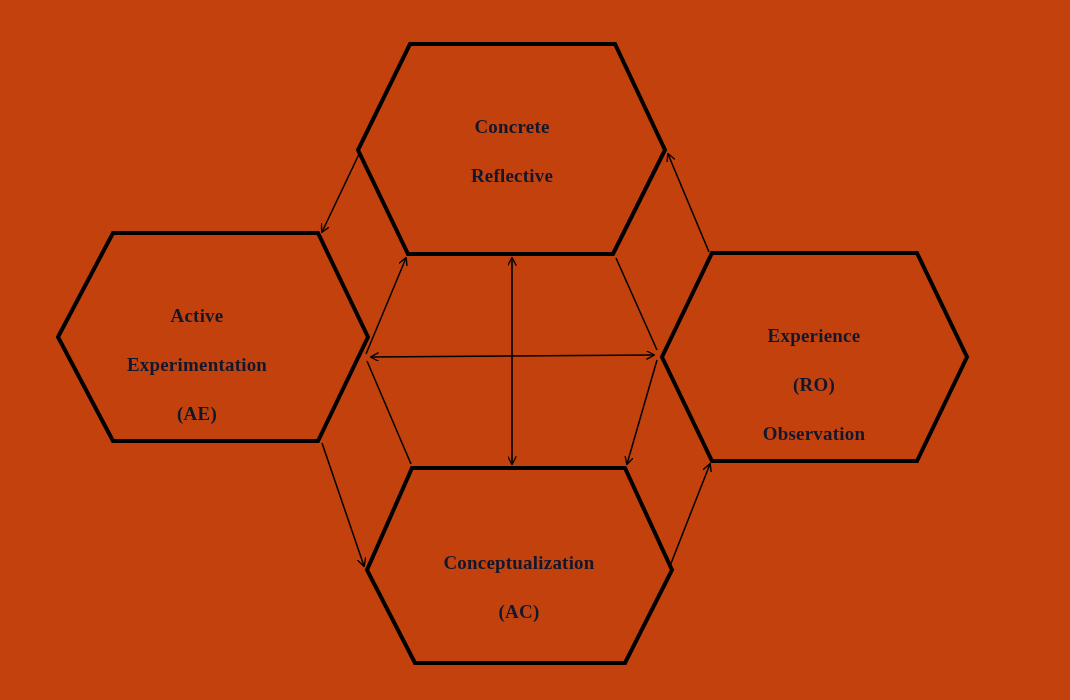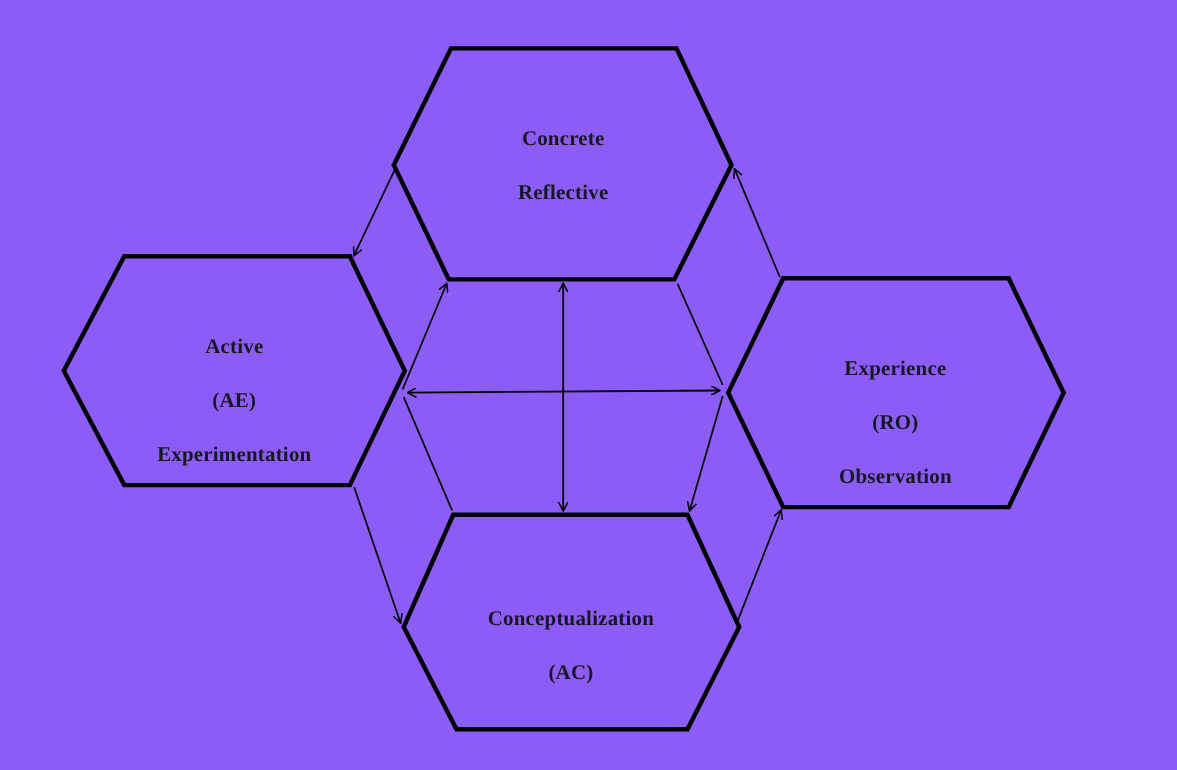--- a/index.html
+++ b/index.html
@@ -7,21 +7,21 @@
     padding: 0;
     background: #ffffff;
   }
   body {
     font-family: "Liberation Serif", "DejaVu Serif", serif;
   }
   #diagram-root {
     position: relative;
     width: 1070px;
     height: 700px;
-    background: #8b5cf6;
+    background: #c2410c;
     overflow: hidden;
   }
   #kolb-svg {
     position: absolute;
     left: 0;
     top: 0;
     width: 1070px;
     height: 700px;
     display: block;
   }
@@ -88,24 +88,24 @@
       <line x1="512" y1="258" x2="512" y2="464" marker-start="url(#thin-arrow-b)" marker-end="url(#thin-arrow)"></line>
       <line x1="371" y1="357" x2="654" y2="355" marker-start="url(#thin-arrow-b)" marker-end="url(#thin-arrow)"></line>
     </g>
   </svg>
 
   <div class="hex-label" style="left:382px; top:91px; width:260px;">
     <span class="hex-label-line">Concrete</span>
     <span class="hex-label-line">Reflective</span>
   </div>
 
-  <div class="hex-label" style="left:80px; top:280px; width:266px;text-align:center;">
+  <div class="hex-label" style="left:64px; top:280px; width:266px;text-align:center;">
     <span class="hex-label-line">Active</span>
+    <span class="hex-label-line">Experimentation</span>
     <span class="hex-label-line">(AE)</span>
-    <span class="hex-label-line">Experimentation</span>
   </div>
 
   <div class="hex-label" style="left:684px; top:300px; width:260px;">
     <span class="hex-label-line">Experience</span>
     <span class="hex-label-line">(RO)</span>
     <span class="hex-label-line">Observation</span>
   </div>
 
   <div class="hex-label" style="left:386px; top:527px; width:266px;">
     <span class="hex-label-line">Conceptualization</span>

